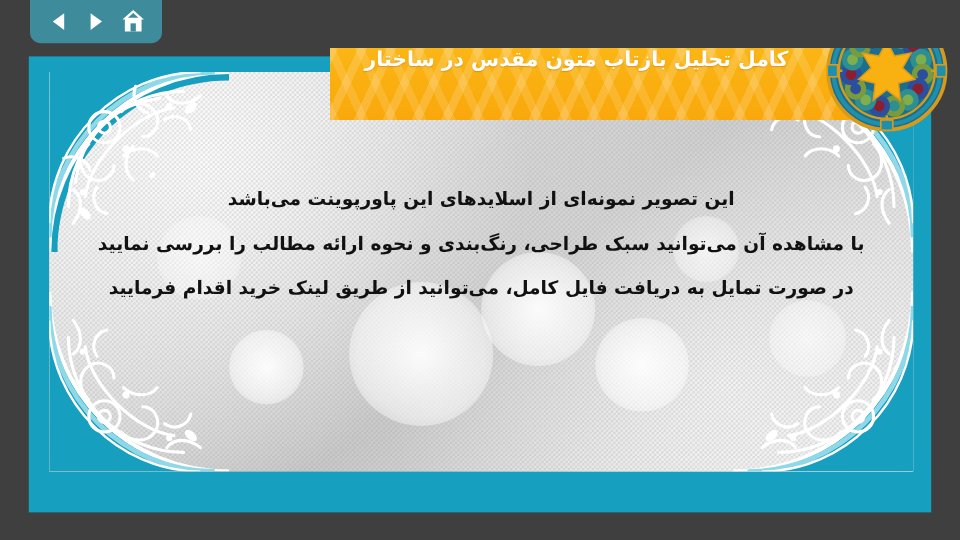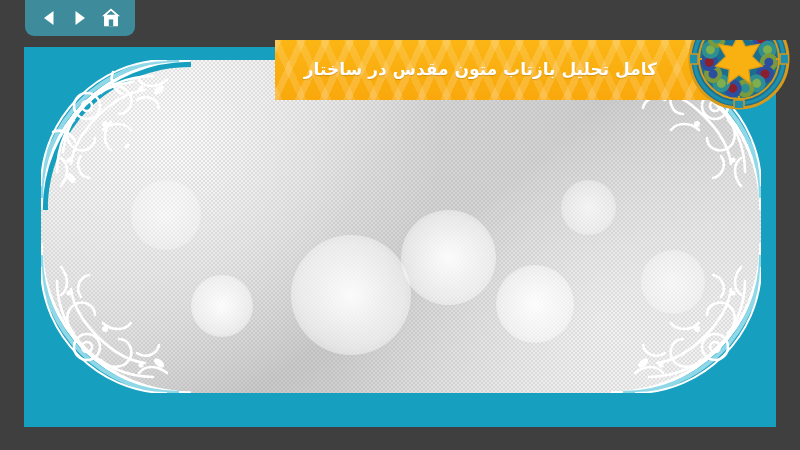--- a/index.html
+++ b/index.html
@@ -116,21 +116,20 @@
     width: 460px;
     height: 62px;
     background:
       repeating-linear-gradient(115deg, rgba(255,255,255,.16) 0 7px, rgba(255,255,255,0) 7px 22px),
       repeating-linear-gradient(65deg, rgba(255,255,255,.13) 0 7px, rgba(255,255,255,0) 7px 22px),
       linear-gradient(180deg, #fbb615 0%, #f9a80c 100%);
     z-index: 30;
     display: flex;
     flex-direction: column;
     align-items: flex-end;
-    justify-content: center;
     padding: 0 78px 0 14px;
   }
 
   .header-line {
     color: #ffffff;
     font-size: 17px;
     line-height: 25px;
     font-weight: bold;
     direction: rtl;
     white-space: nowrap;
@@ -330,20 +329,25 @@
           </g>
           <g fill="#ffffff">
             <circle cx="64" cy="64" r="3"></circle>
             <circle cx="100" cy="28" r="2.6"></circle>
             <circle cx="28" cy="100" r="2.6"></circle>
             <ellipse cx="118" cy="30" rx="6" ry="3.4" transform="rotate(-40 118 30)"></ellipse>
           </g>
         </svg>
       </div>
 
+      <div id="body-text">
+        <div class="body-line">این تصویر نمونه‌ای از اسلایدهای این پاورپوینت می‌باشد</div>
+        <div class="body-line">با مشاهده آن می‌توانید سبک طراحی، رنگ‌بندی و نحوه ارائه مطالب را بررسی نمایید</div>
+        <div class="body-line">در صورت تمایل به دریافت فایل کامل، می‌توانید از طریق لینک خرید اقدام فرمایید</div>
+      </div>
 
     </div>
   </div>
 
   <div id="header-banner">
     <div class="header-line">کامل تحلیل بازتاب متون مقدس در ساختار</div>
   </div>
 
   <div id="medallion">
     <svg viewBox="0 0 102 102" width="102" height="102" aria-hidden="true">

